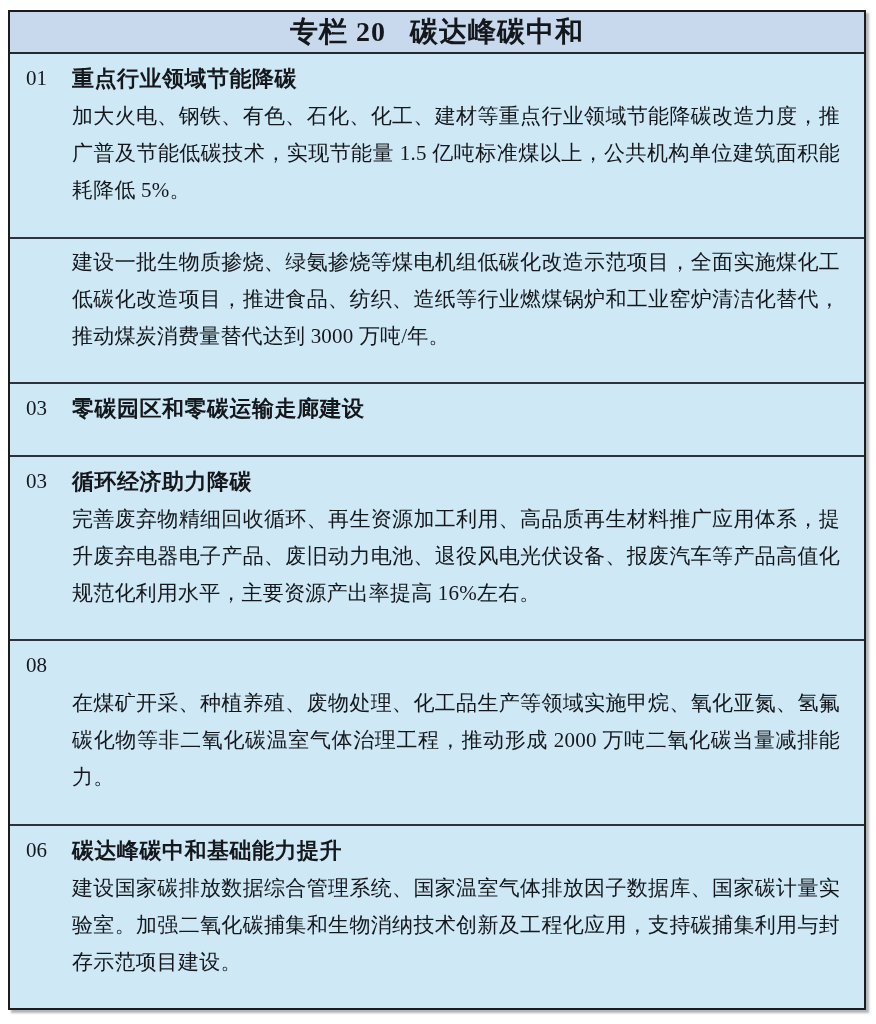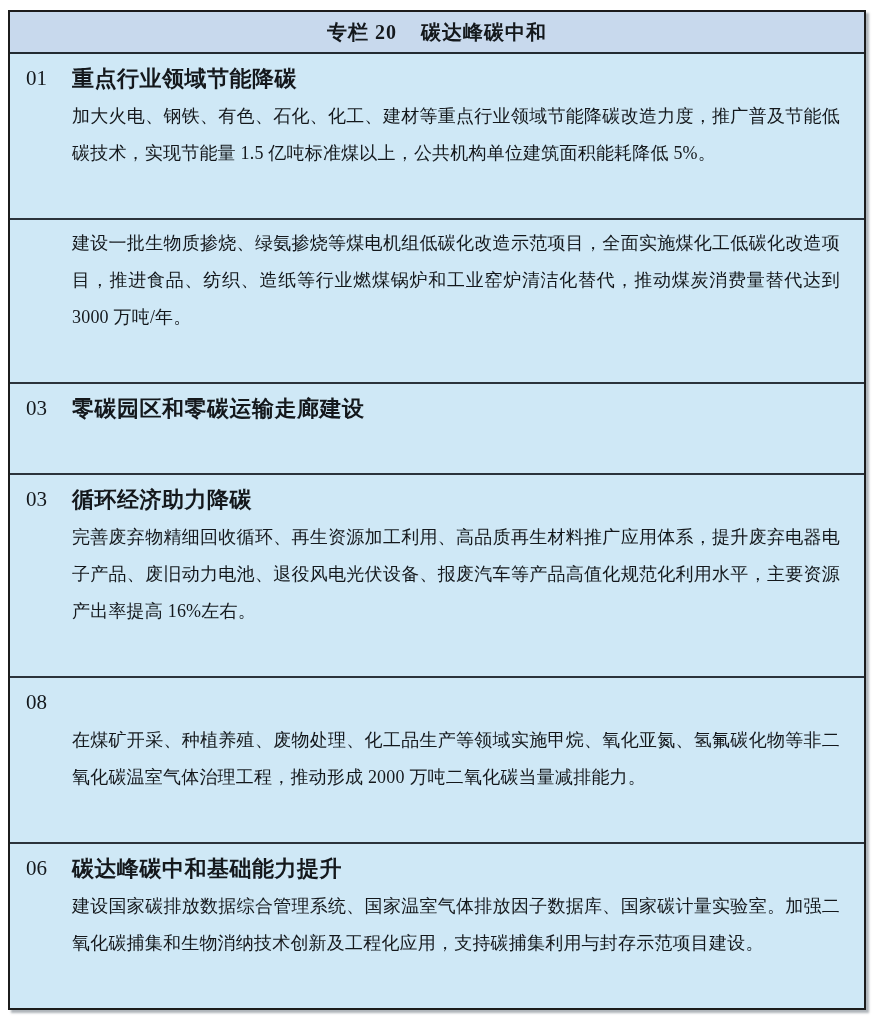--- a/index.html
+++ b/index.html
@@ -25,21 +25,21 @@
     flex-direction: column;
   }
   .panel-header {
     flex: 0 0 40px;
     background: #c8d9ed;
     border-bottom: 2px solid #232b32;
     display: flex;
     align-items: center;
     justify-content: center;
     font-weight: bold;
-    font-size: 20px;
+    font-size: 28px;
     letter-spacing: 1px;
   }
   .panel-header .hdr-label { margin-right: 24px; }
   .sections {
     flex: 1 1 auto;
     display: flex;
     flex-direction: column;
   }
   .section {
     flex: 1 1 auto;
@@ -62,21 +62,21 @@
     flex: 0 0 auto;
   }
   .sec-title {
     margin: 0 0 0 16px;
     font-size: 22px;
     font-weight: bold;
     letter-spacing: 0.5px;
   }
   .sec-body {
     margin: 1px 0 0 46px;
-    font-size: 18px;
+    font-size: 21px;
     line-height: 37px;
     text-align: justify;
     text-justify: inter-ideograph;
     letter-spacing: 0.2px;
   }
 </style>
 </head>
 <body>
 
 <div class="panel">

